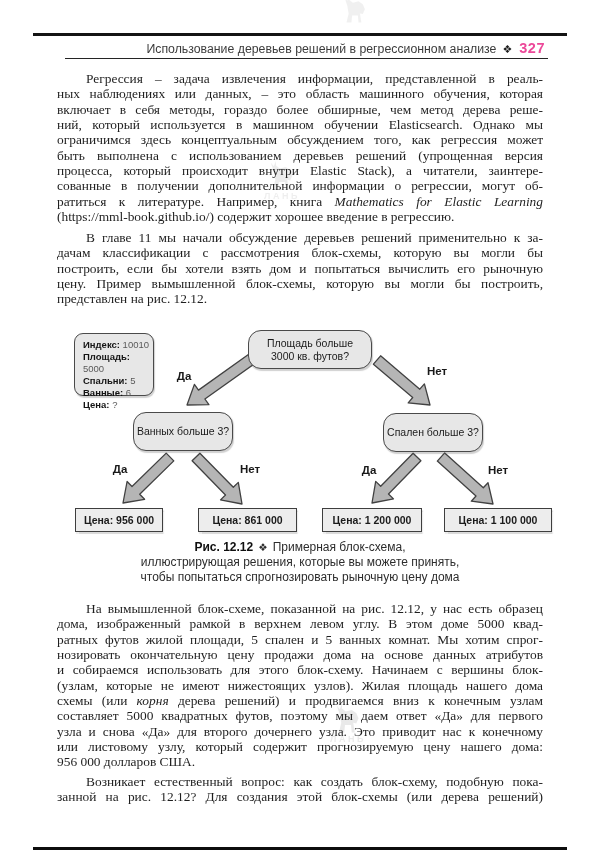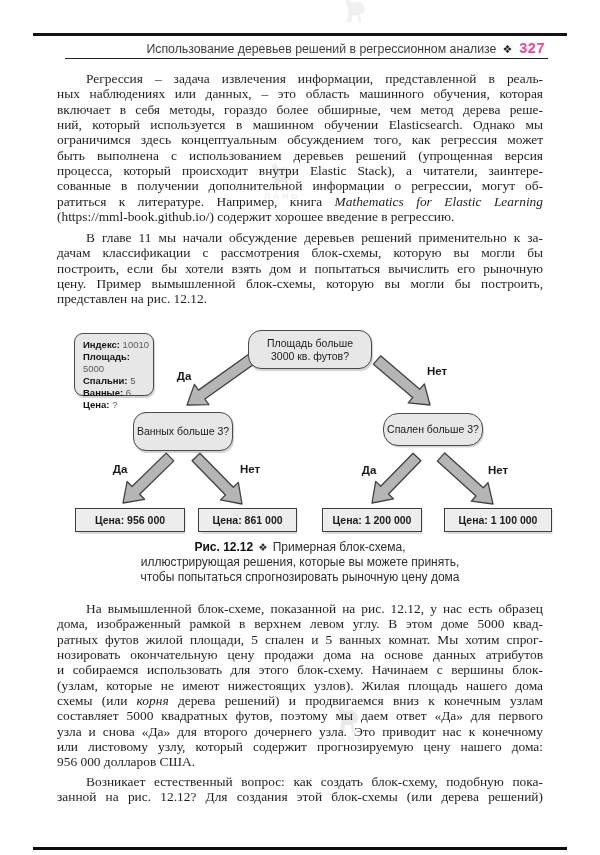--- a/index.html
+++ b/index.html
@@ -134,25 +134,25 @@
 
   <div class="node" style="left:248px;top:330px;width:124px;height:39px;">
     <div>
       <div>Площадь больше</div>
       <div>3000 кв. футов?</div>
     </div>
   </div>
   <div class="node" style="left:133px;top:412px;width:100px;height:39px;">
     <span>Ванных больше 3?</span>
   </div>
-  <div class="node" style="left:383px;top:413px;width:100px;height:33px;border-radius:15px;">
+  <div class="node" style="left:383px;top:413px;width:100px;height:39px;">
     <span>Спален больше 3?</span>
   </div>
 
-  <div class="leaf" style="left:75px;top:508px;width:110px;height:24px;">
+  <div class="leaf" style="left:75px;top:508px;width:88px;height:24px;">
     <span>Цена: 956 000</span>
   </div>
   <div class="leaf" style="left:198px;top:508px;width:99px;height:24px;">
     <span>Цена: 861 000</span>
   </div>
   <div class="leaf" style="left:322px;top:508px;width:100px;height:24px;">
     <span>Цена: 1 200 000</span>
   </div>
   <div class="leaf" style="left:444px;top:508px;width:108px;height:24px;">
     <span>Цена: 1 100 000</span>

